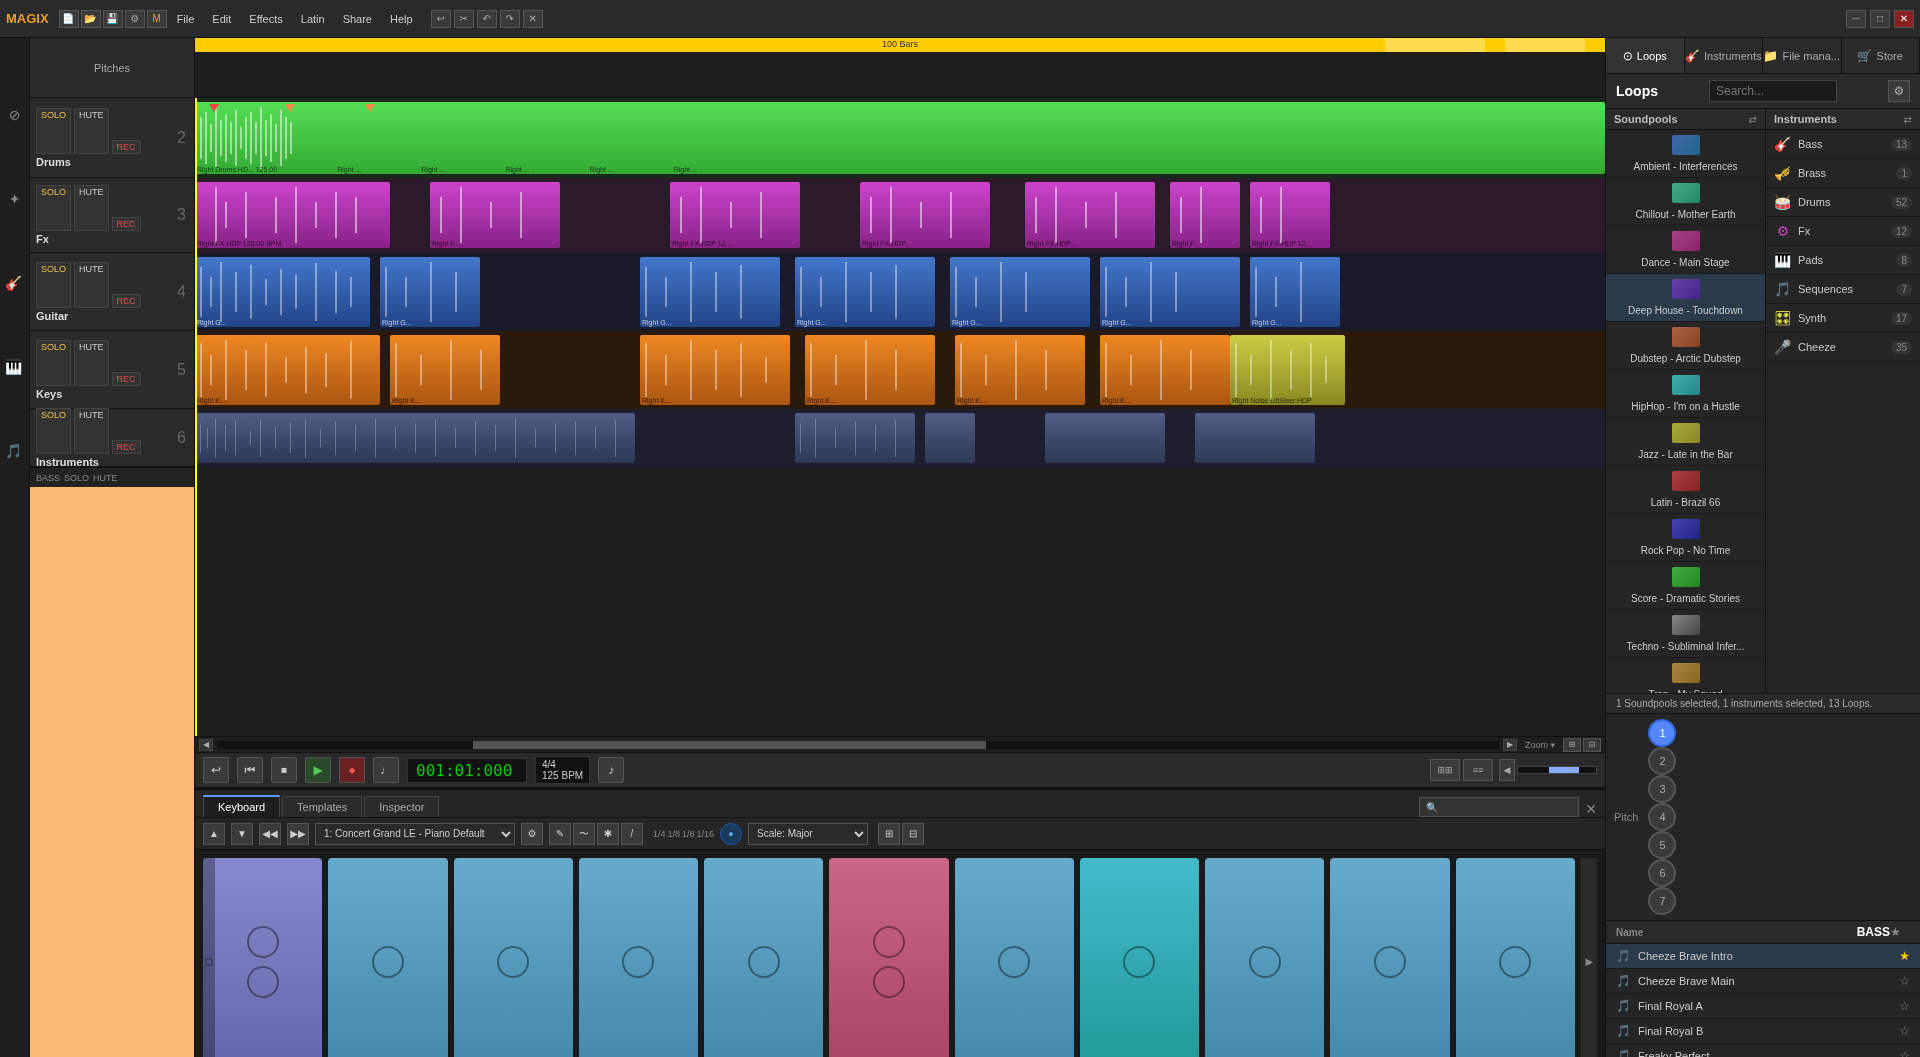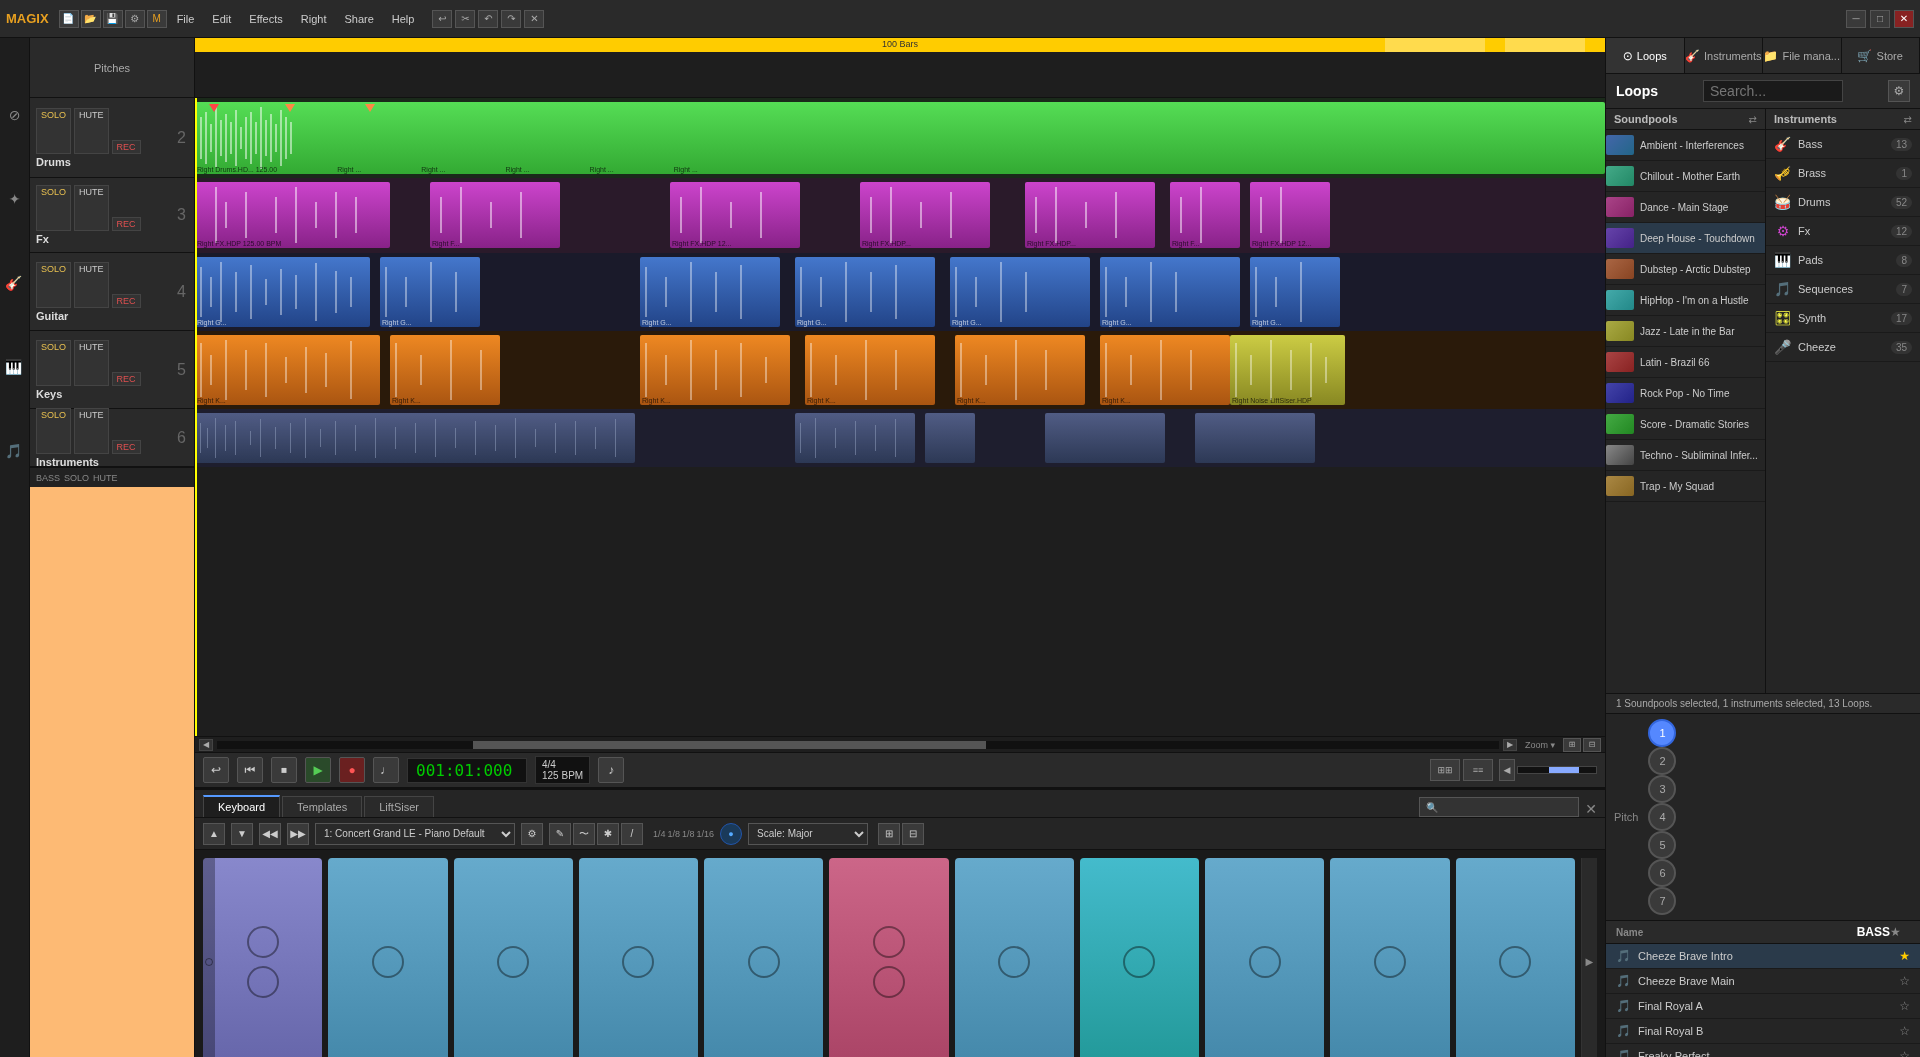--- a/index.html
+++ b/index.html
@@ -110,34 +110,34 @@
     
     #right-top-tabs { height: 36px; background: #2a2a2a; display: flex; align-items: center; border-bottom: 1px solid #111; }
     .right-tab { flex: 1; height: 100%; display: flex; align-items: center; justify-content: center; gap: 4px; cursor: pointer; color: #aaa; font-size: 11px; border-right: 1px solid #111; }
     .right-tab.active { background: #333; color: #fff; }
     .right-tab-icon { font-size: 12px; }
 
     
     #loops-panel { display: flex; flex-direction: column; flex: 1; overflow: hidden; }
     #loops-header { padding: 6px 10px; background: #2a2a2a; border-bottom: 1px solid #111; display: flex; align-items: center; justify-content: space-between; }
     #loops-title { font-size: 14px; color: #fff; font-weight: bold; }
-    #loops-search { background: #1a1a1a; border: 1px solid #444; color: #ccc; font-size: 14px; padding: 2px 6px; width: 140px; height: 22px; }
+    #loops-search { background: #1a1a1a; border: 1px solid #444; color: #ccc; font-size: 12px; padding: 2px 6px; width: 128px; height: 22px; }
     .gear-btn { width: 22px; height: 22px; background: #3a3a3a; border: 1px solid #555; display: flex; align-items: center; justify-content: center; cursor: pointer; color: #aaa; font-size: 12px; }
 
     
     #loops-columns { display: flex; flex: 1; overflow: hidden; }
     #soundpools-col { width: 160px; border-right: 1px solid #111; display: flex; flex-direction: column; overflow: hidden; flex-shrink: 0; }
     #instruments-col { flex: 1; display: flex; flex-direction: column; overflow: hidden; }
 
     .col-header { padding: 4px 8px; background: #2a2a2a; border-bottom: 1px solid #111; display: flex; align-items: center; justify-content: space-between; }
     .col-title { font-size: 11px; color: #bbb; font-weight: bold; }
     .col-settings { font-size: 10px; color: #888; cursor: pointer; }
 
     .soundpool-list { flex: 1; overflow-y: auto; }
-    .soundpool-item { display: flex; align-items: center; gap: 6px; padding: 5px 0; cursor: pointer; border-bottom: 1px solid #1a1a1a; }
+    .soundpool-item { display: flex; align-items: center; gap: 6px; padding: 5px 12px; cursor: pointer; border-bottom: 1px solid #1a1a1a; flex-direction: column; }
     .soundpool-item.active { background: #2a3a4a; }
     .soundpool-thumb { width: 28px; height: 20px; border-radius: 2px; flex-shrink: 0; }
     .soundpool-name { font-size: 10px; color: #ccc; flex: 1; }
     .sp-ambient { background: linear-gradient(135deg, #4466aa, #226688); }
     .sp-chillout { background: linear-gradient(135deg, #44aa88, #228866); }
     .sp-dance { background: linear-gradient(135deg, #aa4488, #882266); }
     .sp-deephouse { background: linear-gradient(135deg, #6644aa, #442288); }
     .sp-dubstep { background: linear-gradient(135deg, #aa6644, #884422); }
     .sp-hiphop { background: linear-gradient(135deg, #44aaaa, #228888); }
     .sp-jazz { background: linear-gradient(135deg, #aaaa44, #888822); }
@@ -207,21 +207,21 @@
 <div id="menu-bar">
   <span class="logo">MAGIX</span>
   <div class="tb-btn">📄</div>
   <div class="tb-btn">📂</div>
   <div class="tb-btn">💾</div>
   <div class="tb-btn">⚙</div>
   <div class="tb-btn" style="color:#e8a020;">M</div>
   <span class="menu-item">File</span>
   <span class="menu-item">Edit</span>
   <span class="menu-item">Effects</span>
-  <span class="menu-item">Right</span>
+  <span class="menu-item">Latin</span>
   <span class="menu-item">Share</span>
   <span class="menu-item">Help</span>
   <div style="margin-left: 8px; display: flex; gap: 3px;">
     <div class="tb-btn">↩</div>
     <div class="tb-btn">✂</div>
     <div class="tb-btn">↶</div>
     <div class="tb-btn">↷</div>
     <div class="tb-btn">✕</div>
   </div>
   <div class="toolbar-icons">
@@ -718,21 +718,21 @@
             <div class="zoom-thumb" style="background:#88aaff; left:40%;"></div>
           </div>
         </div>
       </div>
     </div>
 
     <div id="bottom-section">
       <div id="bottom-tabs">
         <div class="bottom-tab active">Keyboard</div>
         <div class="bottom-tab">Templates</div>
-        <div class="bottom-tab">LiftSiser</div>
+        <div class="bottom-tab">Inspector</div>
         <input id="bottom-tab-search" type="text" placeholder="🔍" style="">
         <span class="bottom-close">✕</span>
       </div>
 
       <div id="keyboard-area">
         <div id="keyboard-toolbar">
           <div class="kb-btn">▲</div>
           <div class="kb-btn">▼</div>
           <div class="kb-btn">◀◀</div>
           <div class="kb-btn">▶▶</div>

